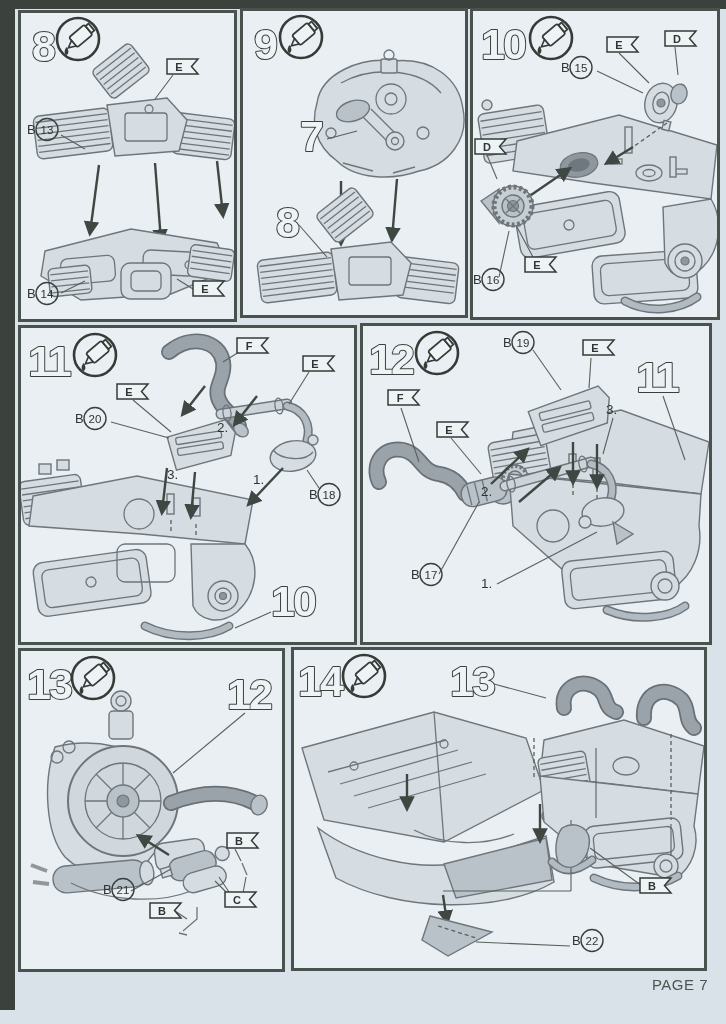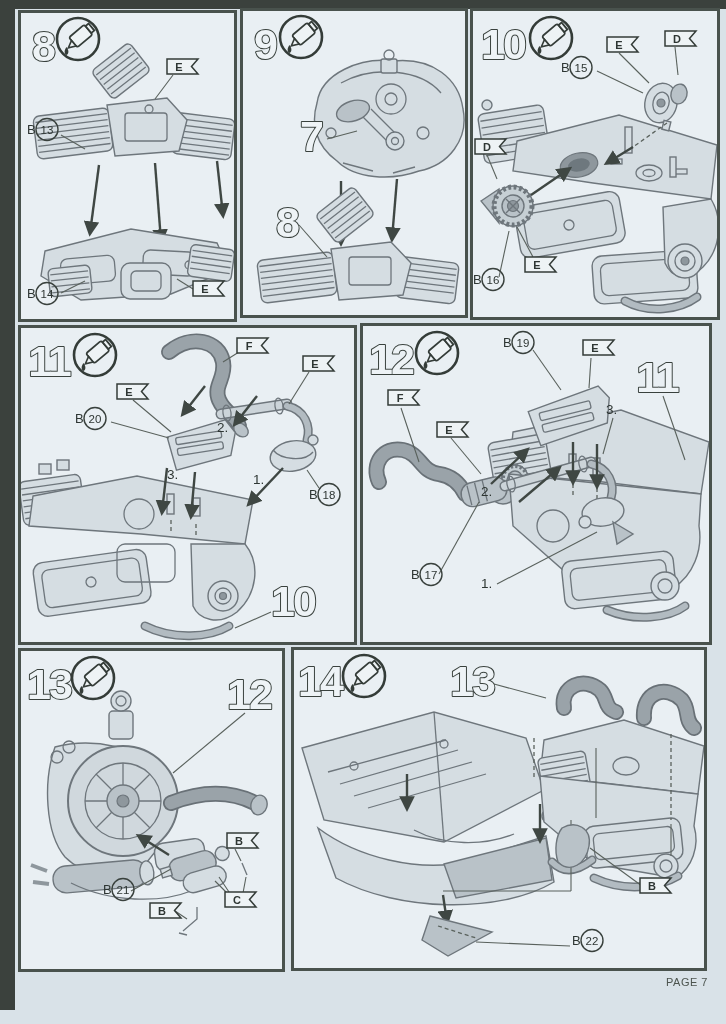--- a/index.html
+++ b/index.html
@@ -24,21 +24,21 @@
   .dark{fill:#8e979d;stroke:#6e767c;stroke-width:1.2;}
   .arr{stroke:#3f4743;stroke-width:2.4;fill:none;}
   .lead{stroke:#59615c;stroke-width:1.1;fill:none;}
   .dash{stroke:#59615c;stroke-width:1.3;fill:none;stroke-dasharray:4 3;}
   .hoseo{fill:none;stroke:#697177;stroke-width:16;stroke-linecap:round;}
   .hose{fill:none;stroke:#9aa3a9;stroke-width:12.5;stroke-linecap:round;}
   .pipeo{fill:none;stroke:#6e767c;stroke-width:11;stroke-linecap:round;}
   .pipe{fill:none;stroke:#ccd4d9;stroke-width:8;stroke-linecap:round;}
   .exo{fill:none;stroke:#6e767c;stroke-width:9;stroke-linecap:round;}
   .ex{fill:none;stroke:#b2bbc1;stroke-width:6;stroke-linecap:round;}
-  .footer{position:absolute;right:18px;top:976px;font-size:11px;color:#4c544e;letter-spacing:.5px;}
+  .footer{position:absolute;right:18px;top:976px;font-size:15px;color:#4c544e;letter-spacing:.5px;}
 </style>
 </head>
 <body>
 
 <div class="page">
   <div class="frame-top"></div>
   <div class="frame-left"></div>
 
   <div class="panel" style="left:18px;top:10px;width:219px;height:312px;">
     <svg width="213" height="306" viewBox="0 0 213 306">

